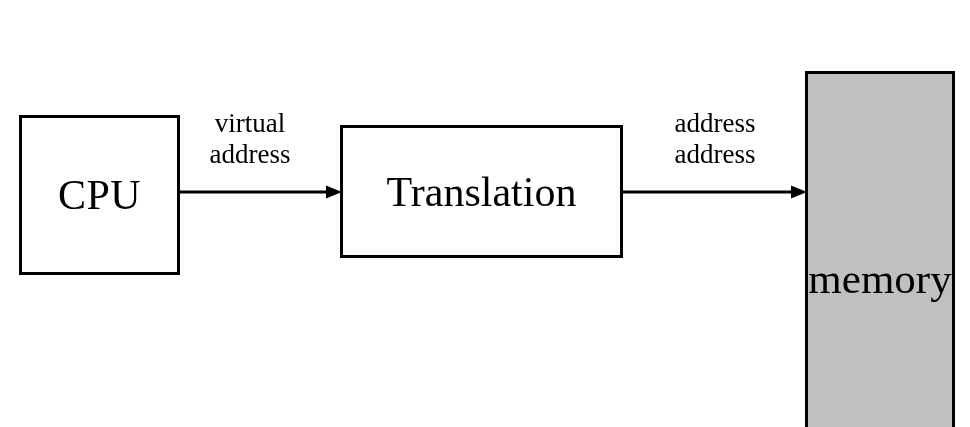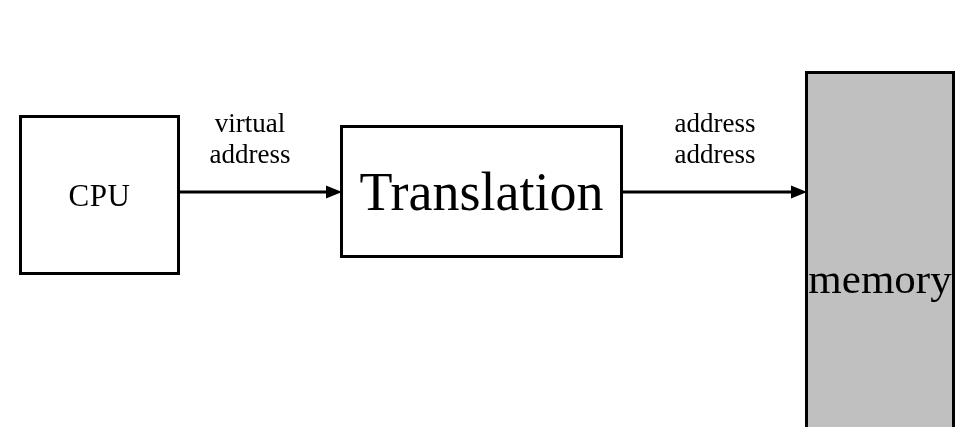--- a/index.html
+++ b/index.html
@@ -28,34 +28,34 @@
   }
 
   #cpu-node {
     left: 19px;
     top: 115px;
     width: 161px;
     height: 160px;
     background: #ffffff;
   }
   #cpu-node .node-label {
-    font-size: 31px;
+    font-size: 42px;
     line-height: 1;
     letter-spacing: 0.5px;
   }
 
   #translation-node {
     left: 340px;
     top: 125px;
     width: 283px;
     height: 133px;
     background: #ffffff;
   }
   #translation-node .node-label {
-    font-size: 54px;
+    font-size: 42px;
     line-height: 1;
   }
 
   #memory-node {
     left: 805px;
     top: 31px;
     width: 150px;
     height: 367px;
     background: #c0c0c0;
     margin-top: 40px;

